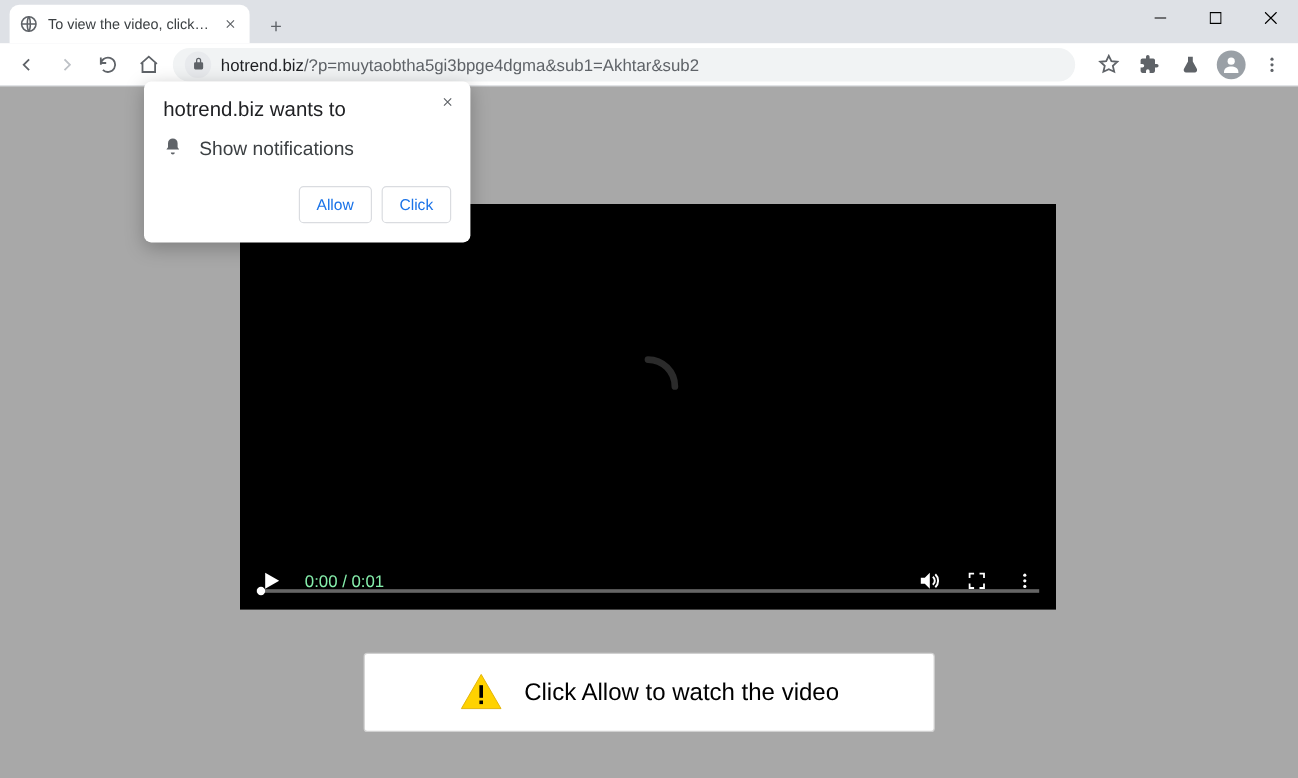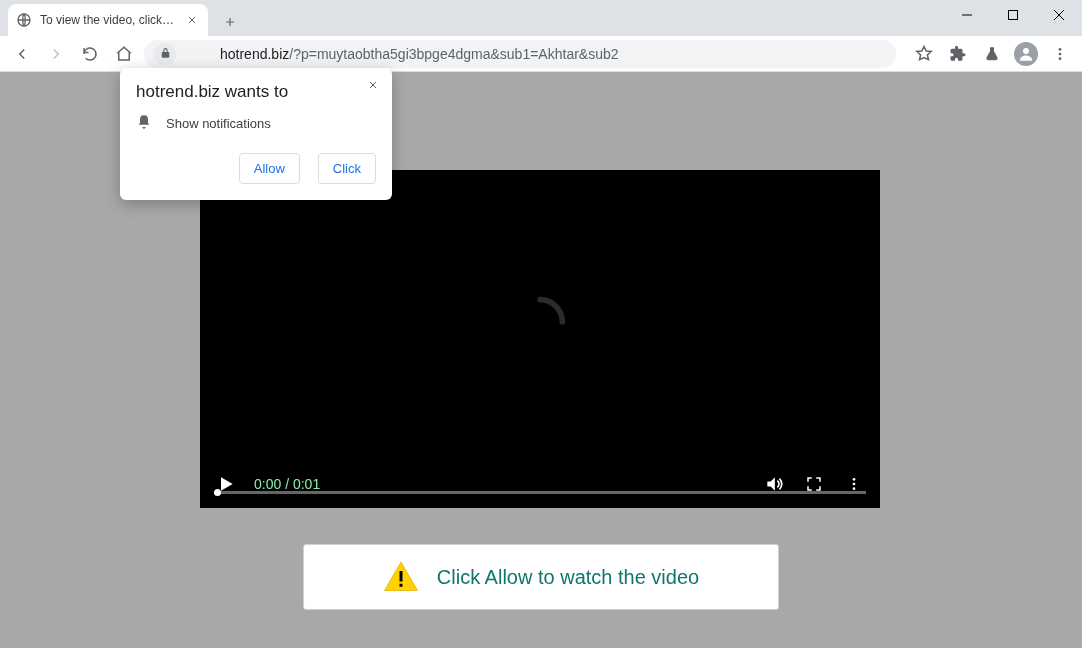--- a/index.html
+++ b/index.html
@@ -14,46 +14,46 @@
 .tab-close { width: 16px; height: 16px; display:flex; align-items:center; justify-content:center; color:#5f6368; cursor:pointer; }
 .new-tab { width: 28px; height: 28px; display:flex; align-items:center; justify-content:center; margin-left:8px; color:#5f6368; cursor:pointer; }
 .window-controls { position: absolute; right: 0; top: 0; display:flex; }
 .win-ctrl { width: 46px; height: 30px; display:flex; align-items:center; justify-content:center; color:#000; cursor:pointer; }
 
 .toolbar { height: 36px; background: #fff; display:flex; align-items:center; padding: 0 8px; gap: 6px; border-bottom: 1px solid #dadce0;}
 .tb-btn { width: 28px; height: 28px; display:flex; align-items:center; justify-content:center; color:#5f6368; border-radius:50%; cursor:pointer; }
 .tb-btn.disabled { color:#bdc1c6; }
 .address-bar { flex:1; height: 28px; background:#f1f3f4; border-radius:14px; display:flex; align-items:center; padding:0 10px; gap:8px; font-size:14px; }
 .lock-chip { width:22px; height:22px; background:#e8eaed; border-radius:11px; display:flex; align-items:center; justify-content:center; }
-.url { color:#5f6368; white-space:nowrap; overflow:hidden;margin-left:36px; }
+.url { color:#5f6368; white-space:nowrap; overflow:hidden; }
 .url .host { color:#202124; }
 .right-icons { display:flex; align-items:center; gap:6px; padding-left:8px; }
 
 
 .page { position:absolute; top:72px; left:0; right:0; bottom:0; background:#a8a8a8; }
 
 .video-player { position:absolute; left:200px; top:98px; width:680px; height:338px; background:#000; }
 .spinner { position:absolute; left:50%; top:45%; width:56px; height:56px; margin-left:-28px; margin-top:-28px; }
 .spinner svg { width:100%; height:100%; }
 .video-controls { position:absolute; bottom:0; left:0; right:0; height:48px; display:flex; align-items:center; padding:0 14px; gap:16px; color:#86efac; font-size:14px; }
 .vc-btn { width:24px; height:24px; display:flex; align-items:center; justify-content:center; cursor:pointer; }
 .vc-spacer { flex:1; }
 .progress-track { position:absolute; left:14px; right:14px; bottom:14px; height:3px; background:rgba(255,255,255,0.4); }
 .progress-track::before { content:''; position:absolute; left:0; top:-2px; width:7px; height:7px; background:#fff; border-radius:50%; }
 
 .message-box { position:absolute; left:303px; top:472px; width:476px; height:66px; background:#fff; border:1px solid #d0d0d0; border-radius:3px; display:flex; align-items:center; justify-content:center; gap:18px; }
 .warn-icon { width:36px; height:36px; }
-.message-text { font-size:20px; color:#0f766e; }
+.message-text { font-size:20px; color:#000000; }
 
 
 .perm-prompt { position:absolute; left:120px; top:68px; width:272px; background:#fff; border-radius:6px; box-shadow:0 4px 16px rgba(0,0,0,0.25); padding:14px 16px 16px; z-index:10; }
 .perm-title { font-size:17px; color:#202124; margin-bottom:12px; }
-.perm-row { display:flex; align-items:center; gap:14px; font-size:13px; color:#3c4043; margin-bottom:20px; }
+.perm-row { display:flex; align-items:center; gap:14px; font-size:16px; color:#3c4043; margin-bottom:20px; }
 .perm-close { position:absolute; top:8px; right:10px; width:18px; height:18px; display:flex; align-items:center; justify-content:center; cursor:pointer; color:#5f6368; }
-.perm-buttons { display:flex; justify-content:flex-end; gap:18px; }
+.perm-buttons { display:flex; justify-content:flex-end; gap:8px; }
 .perm-btn { border:1px solid #dadce0; background:#fff; color:#1a73e8; font-size:13px; padding:7px 14px; border-radius:4px; cursor:pointer; }
 
 .avatar-circle { width:24px; height:24px; border-radius:50%; background:#9aa0a6; display:flex; align-items:center; justify-content:center; }
 </style>
 </head>
 <body>
 
 <div class="browser-chrome">
   <div class="tab-strip">
     <div class="tab">

